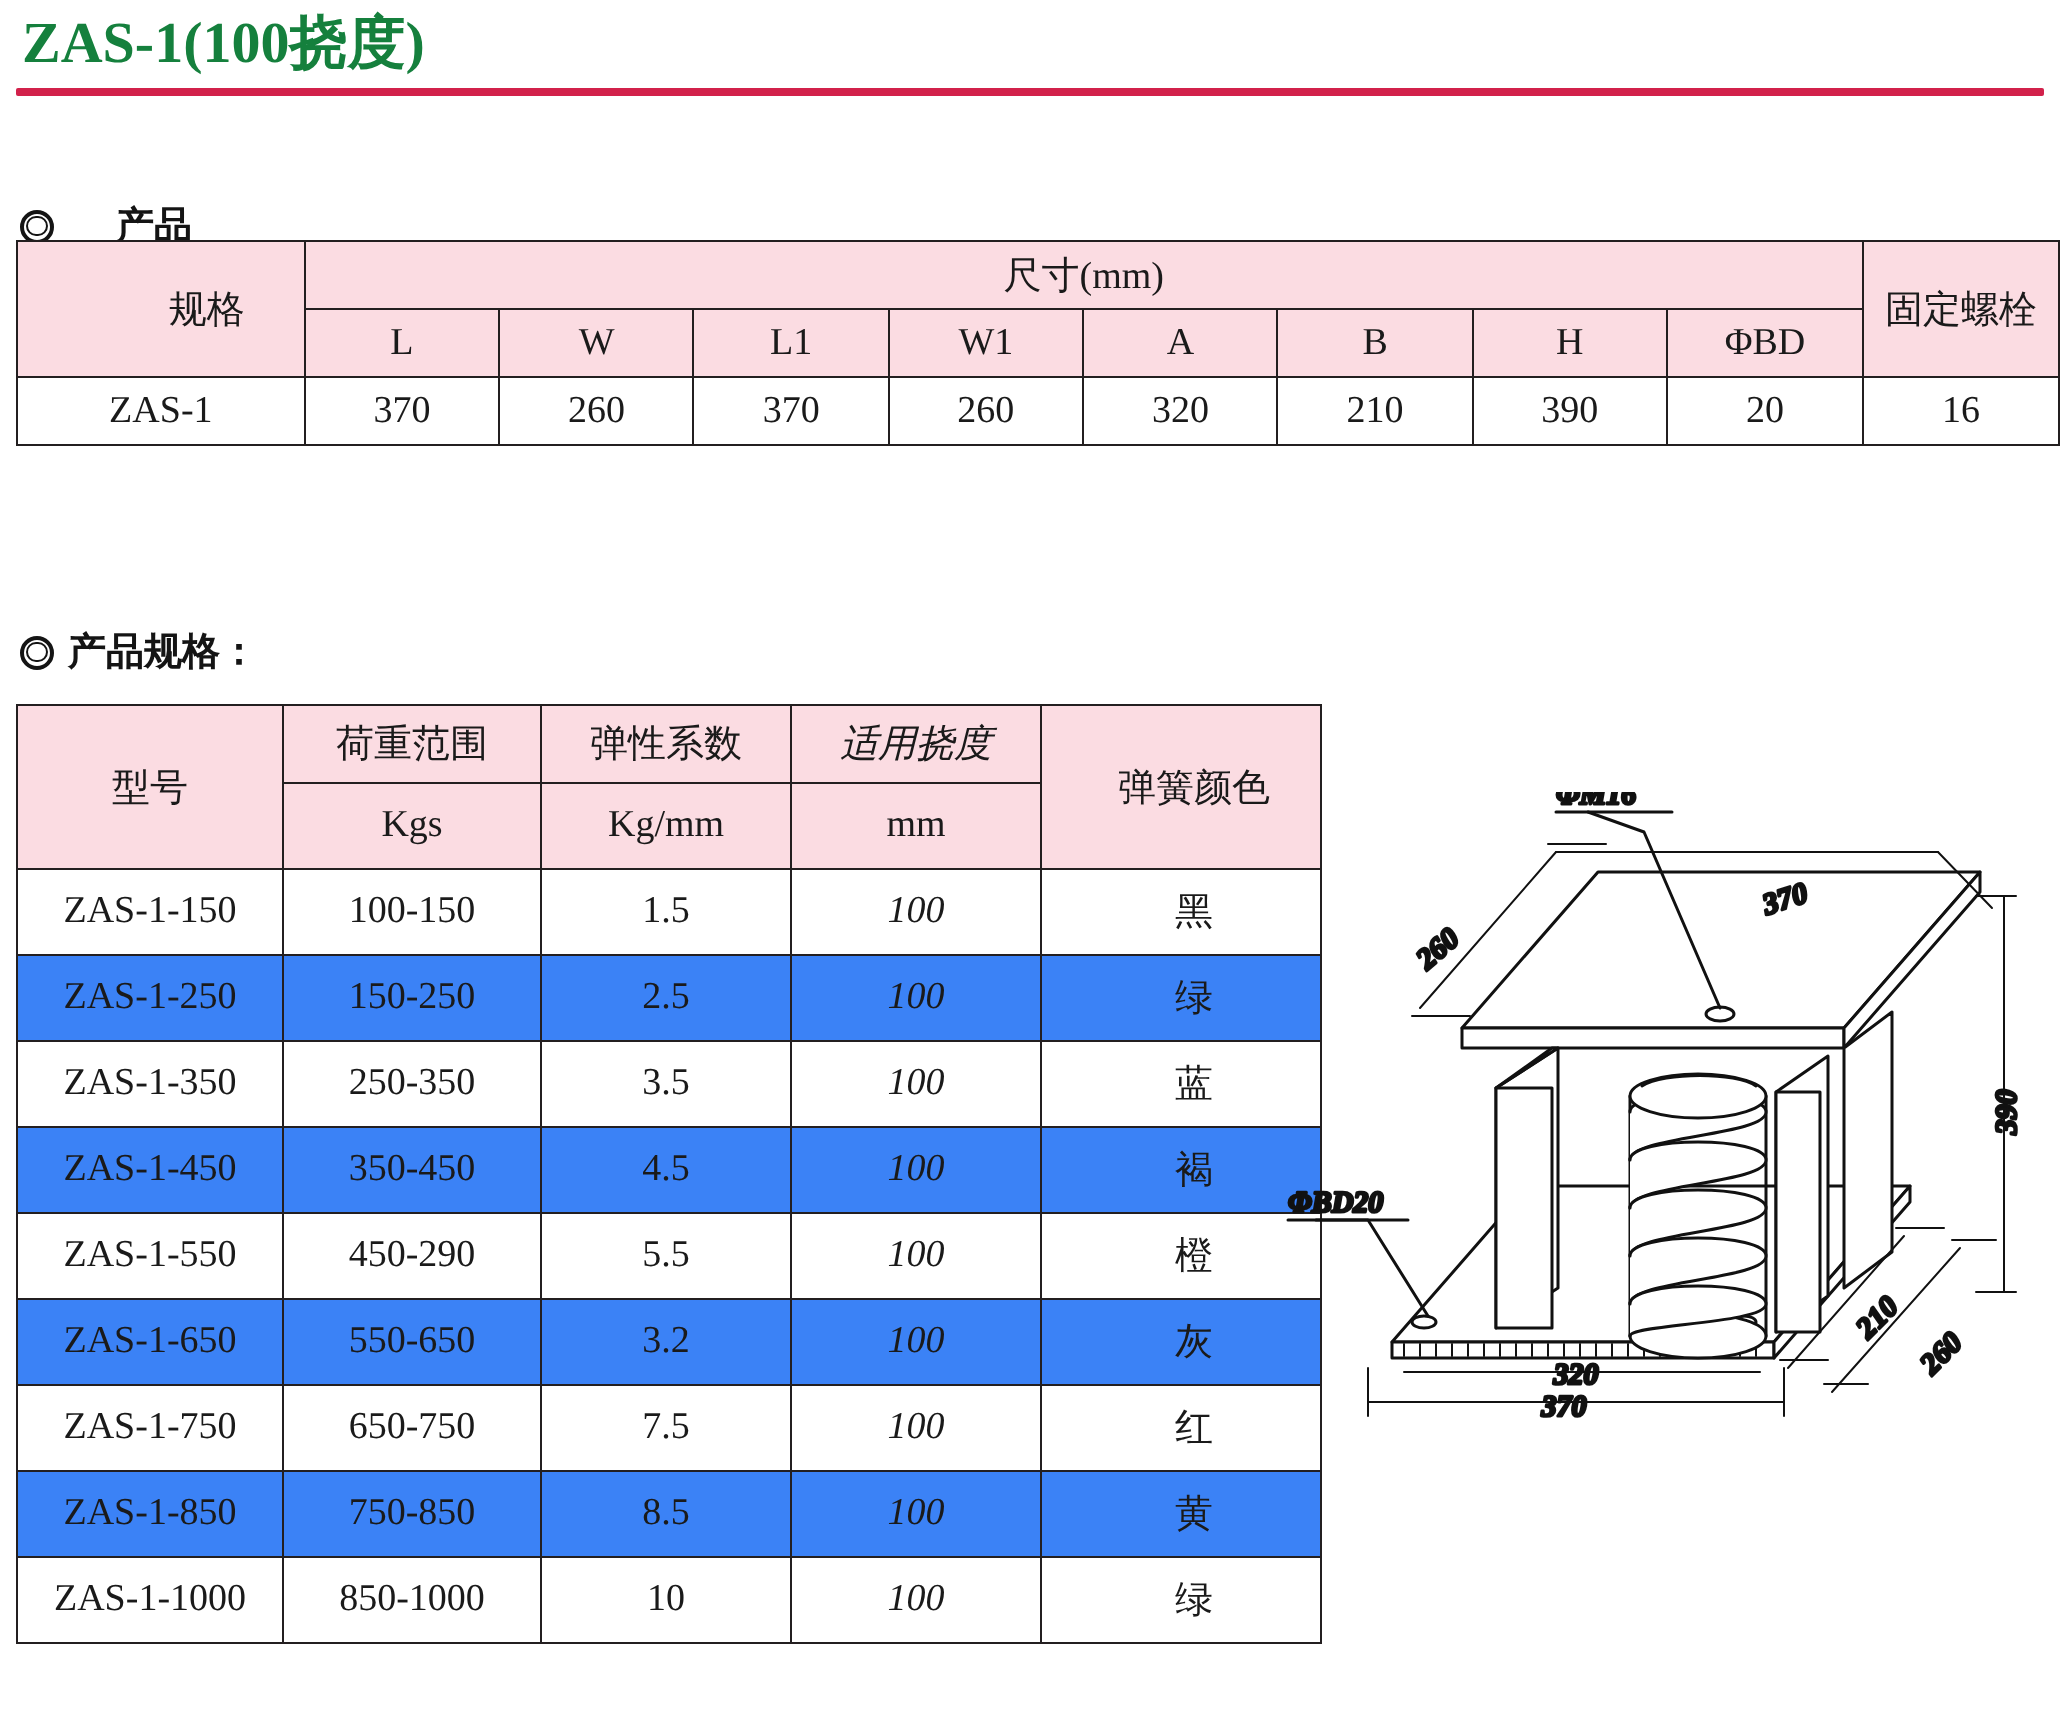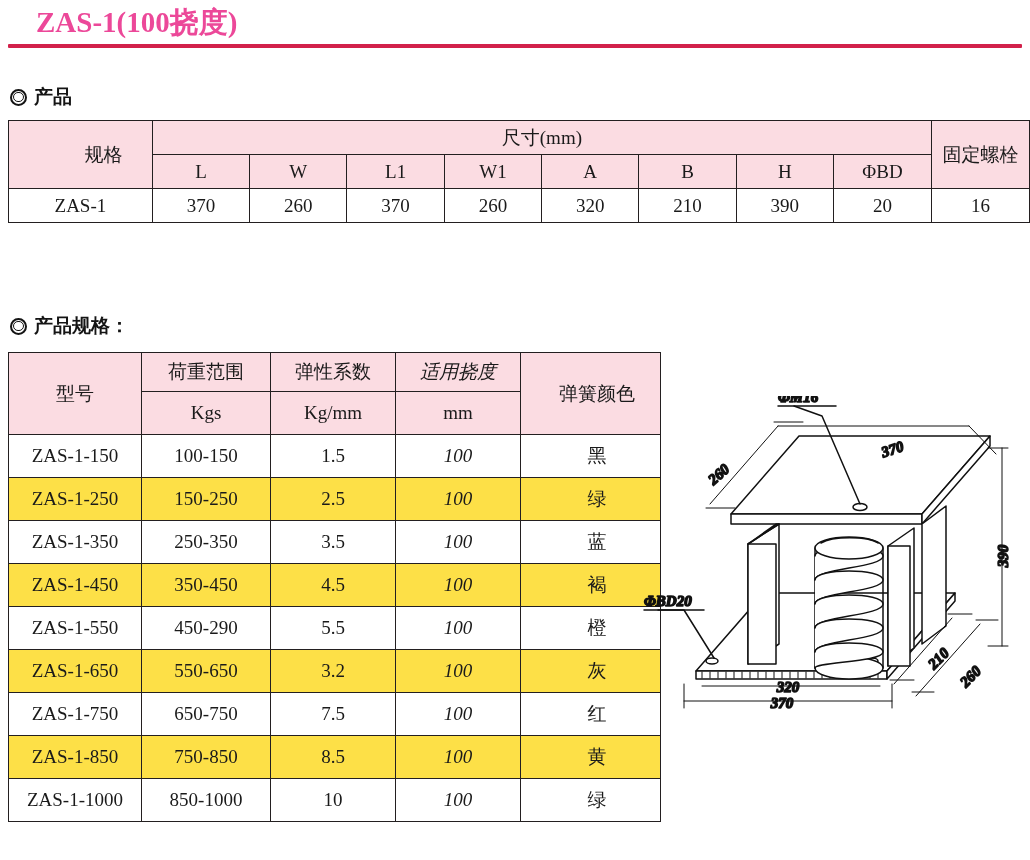--- a/index.html
+++ b/index.html
@@ -14,26 +14,25 @@
     color: #1a1a1a;
     overflow: hidden;
     position: relative;
   }
 
   
   .page-title {
     font-family: "Liberation Serif", "DejaVu Serif", serif;
     font-weight: bold;
     font-size: 29px;
-    color: #ec4899;
+    color: #15803d;
     letter-spacing: 0px;
     padding: 7px 0 0 11px;
     line-height: 1.05;
     white-space: nowrap;
-    margin-left: 25px;
   }
   .title-rule {
     margin: 7px 0 0 8px;
     width: 1014px;
     height: 4px;
     background: #d2214b;
     border-radius: 1px;
   }
 
   
@@ -92,21 +91,21 @@
   .hcell-cn {
     font-family: "Liberation Sans", "DejaVu Sans", sans-serif;
     font-weight: bold;
     font-size: 18px;
   }
   .cell-cn {
     font-family: "Liberation Sans", "DejaVu Sans", sans-serif;
     font-size: 18px;
   }
   .row-alt td {
-    background: #fde047;
+    background: #3b82f6;
   }
 
   
   #table-dimensions-wrap {
     position: absolute;
     left: 8px;
     top: 120px;
   }
   #table-dimensions td { height: 33px; }
   #table-dimensions .r-spec { width: 96px; padding-left: 48px; }
@@ -151,21 +150,21 @@
     font-size: 15px;
     fill: #111111;
   }
 </style>
 </head>
 <body>
 
 <div class="page-title">ZAS-1(100挠度)</div>
 <div class="title-rule"></div>
 
-<div class="section-head" style="position:absolute; left:10px; top:84px;">
+<div class="section-head" style="position:absolute; left:10px; top:100px;gap:24px;">
   <span class="ring-icon"></span>
   <span class="section-label">产品</span>
 </div>
 
 <div id="table-dimensions-wrap">
   <table class="spec" id="table-dimensions">
     <tbody>
         <tr>
       <td class="hcell hcell-cn r-spec" rowspan="2">规格</td>
       <td class="hcell hcell-cn" colspan="8">尺寸(mm)</td>

